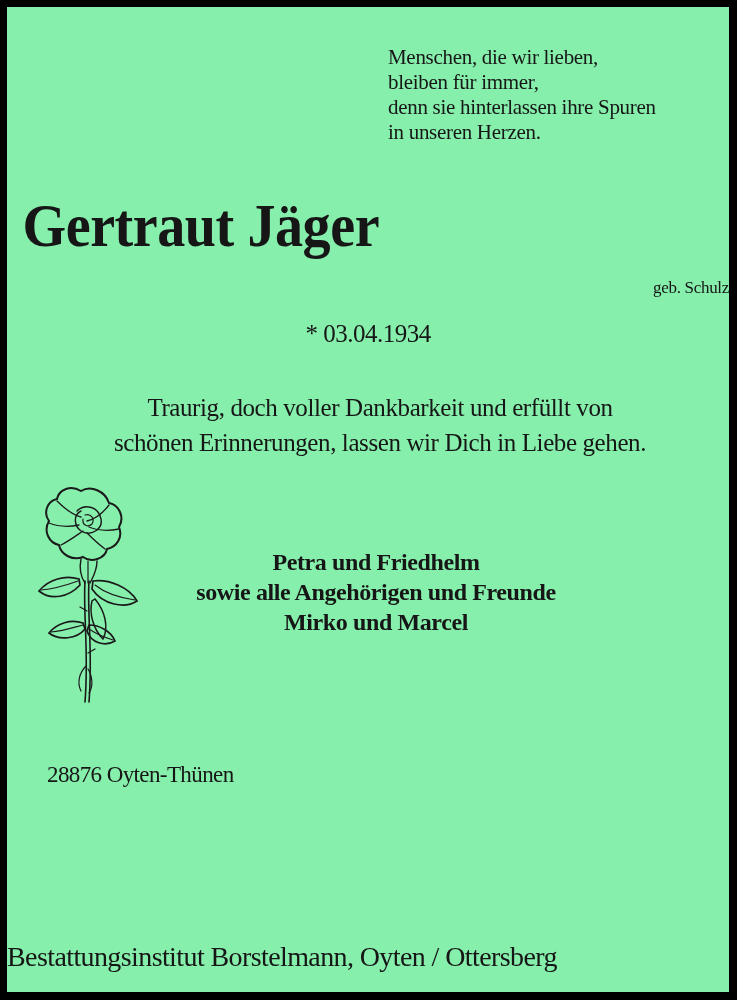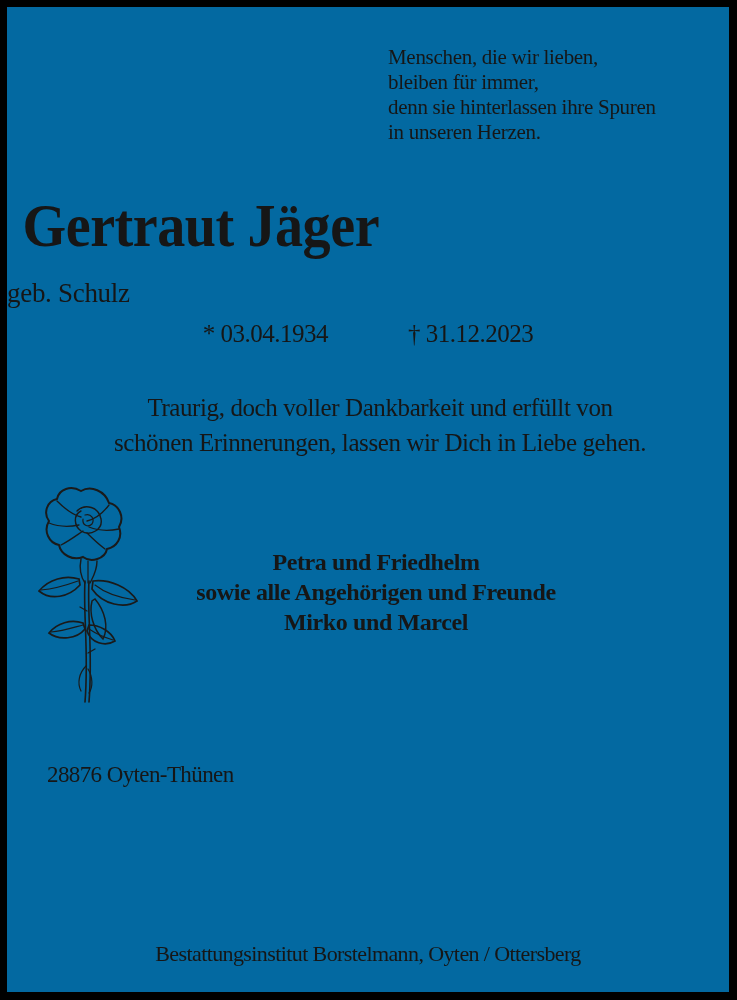--- a/index.html
+++ b/index.html
@@ -5,21 +5,21 @@
   html, body {
     margin: 0;
     padding: 0;
     background: #ffffff;
   }
   .page {
     position: relative;
     width: 737px;
     height: 1000px;
     box-sizing: border-box;
-    background: #0369a1;
+    background: #86efac;
     border-top: 7px solid #000000;
     border-left: 7px solid #000000;
     border-right: 8px solid #000000;
     border-bottom: 8px solid #000000;
     overflow: hidden;
     font-family: "Liberation Serif", "DejaVu Serif", serif;
     color: #161616;
   }
   .abs { position: absolute; }
 
@@ -44,22 +44,22 @@
     font-weight: 700;
     letter-spacing: -0.5px;
     transform: scaleX(0.92);
     transform-origin: center;
     white-space: nowrap;
   }
 
   .maiden {
     left: 0; right: 0;
     top: 271px;
-    text-align: left;
-    font-size: 27px;
+    text-align: right;
+    font-size: 17px;
     letter-spacing: -0.3px;
   }
 
   .dates {
     left: 0; right: 0;
     top: 313px;
     display: flex;
     justify-content: center;
     gap: 80px;
     font-size: 25px;
@@ -110,22 +110,22 @@
     top: 812px;
     font-size: 24px;
     line-height: 31px;
     letter-spacing: -0.6px;
     white-space: nowrap;
   }
 
   .footer {
     left: 0; right: 0;
     top: 934px;
-    text-align: center;
-    font-size: 22px;
+    text-align: left;
+    font-size: 28px;
     letter-spacing: -0.6px;
     white-space: nowrap;
   }
 </style>
 </head>
 <body>
 
 <div class="page">
 
   <div class="abs verse">
@@ -138,24 +138,20 @@
   <div class="abs name-wrap">
     <span class="name">Gertraut Jäger</span>
   </div>
 
   <div class="abs maiden">geb. Schulz</div>
 
   <div class="abs dates">
     <span>
       <span>*</span>
       <span>03.04.1934</span>
-    </span>
-    <span>
-      <span>†</span>
-      <span>31.12.2023</span>
     </span>
   </div>
 
   <div class="abs tribute">
     <div>Traurig, doch voller Dankbarkeit und erfüllt von</div>
     <div>schönen Erinnerungen, lassen wir Dich in Liebe gehen.</div>
   </div>
 
   <svg class="abs rose" viewBox="0 0 110 228" fill="none" stroke="#1a1a1a" stroke-linecap="round">
 

